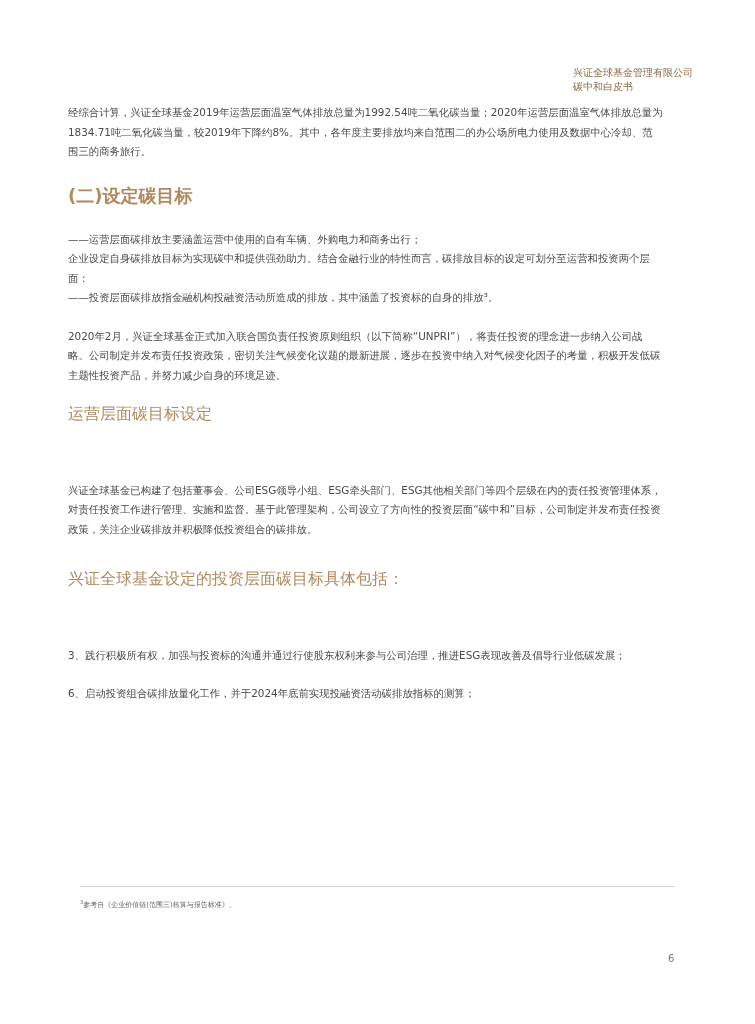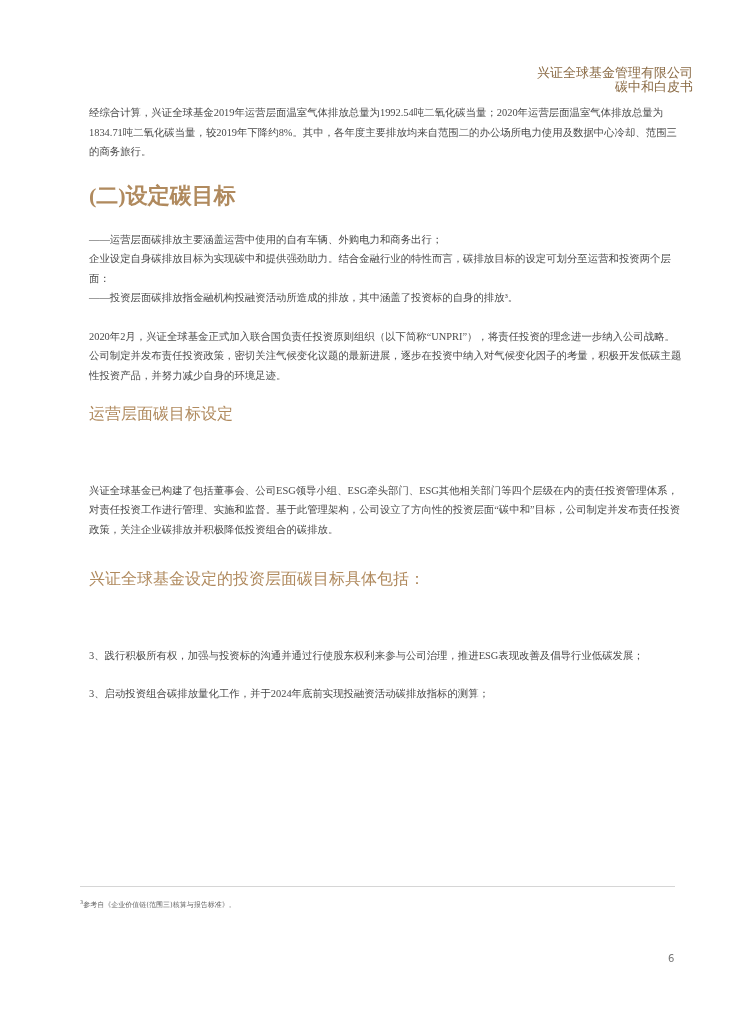--- a/index.html
+++ b/index.html
@@ -2,26 +2,26 @@
 <html><head>
   <meta charset="utf-8">
   <style>
     html, body { margin: 0; padding: 0; background: #ffffff; }
     body {
       width: 755px; height: 1024px; position: relative; overflow: hidden;
       font-family: "DejaVu Sans", "Liberation Sans", sans-serif;
       color: #4a4a4a;
     }
     .header {
-      position: absolute; right: 62px; top: 66px; text-align: right;
-      font-size: 13px; line-height: 14px; color: #8a6a44;
+      position: absolute; right: 62px; top: 66px; text-align: left;
+      font-size: 10px; line-height: 14px; color: #8a6a44;
     }
-    .content { position: absolute; left: 89px; top: 103px; width: 595px; font-family: Liberation Serif, serif; }
+    .content { position: absolute; left: 68px; top: 103px; width: 595px; }
     p { margin: 0; font-size: 10.4px; line-height: 19.5px; color: #4a4a4a; letter-spacing: 0; }
-    .h2 { font-size: 22px; font-weight: bold; color: #b08a5e; margin-top: 22px; margin-bottom: 22px; line-height: 24px; }
+    .h2 { font-size: 18px; font-weight: bold; color: #b08a5e; margin-top: 22px; margin-bottom: 22px; line-height: 24px; }
     .subhead { font-size: 16px; color: #b08a5e; line-height: 19.5px; }
     .gap-m { height: 19px; }
     .gap-l { height: 30px; }
     .list p { margin: 0; }
     .footnote-rule { position: absolute; left: 80px; top: 886px; width: 595px; height: 1px; background: #d6d6d6; }
     .footnote { position: absolute; left: 80px; top: 899px; font-size: 7px; color: #666; }
     .footnote sup { font-size: 5px; }
     .page-number { position: absolute; left: 668px; top: 953px; font-size: 10px; color: #777; }
   </style>
 </head>
@@ -54,21 +54,21 @@
 
   <div class="gap-l"></div>
   <div class="subhead">兴证全球基金设定的投资层面碳目标具体包括：</div>
 
   <div class="list">
     <div class="gap-m"></div>
     <div class="gap-m"></div>
     <div class="gap-m"></div>
     <p>3、践行积极所有权，加强与投资标的沟通并通过行使股东权利来参与公司治理，推进ESG表现改善及倡导行业低碳发展；</p>
     <div class="gap-m"></div>
-    <p>3、启动投资组合碳排放量化工作，并于2024年底前实现投融资活动碳排放指标的测算；</p>
+    <p>6、启动投资组合碳排放量化工作，并于2024年底前实现投融资活动碳排放指标的测算；</p>
     <div class="gap-m"></div>
   </div>
 </div>
 
 <div class="footnote-rule"></div>
 <div class="footnote">
   <sup>3</sup><span>参考自《企业价值链(范围三)核算与报告标准》。</span>
 </div>
 
 <div class="page-number">6</div>

